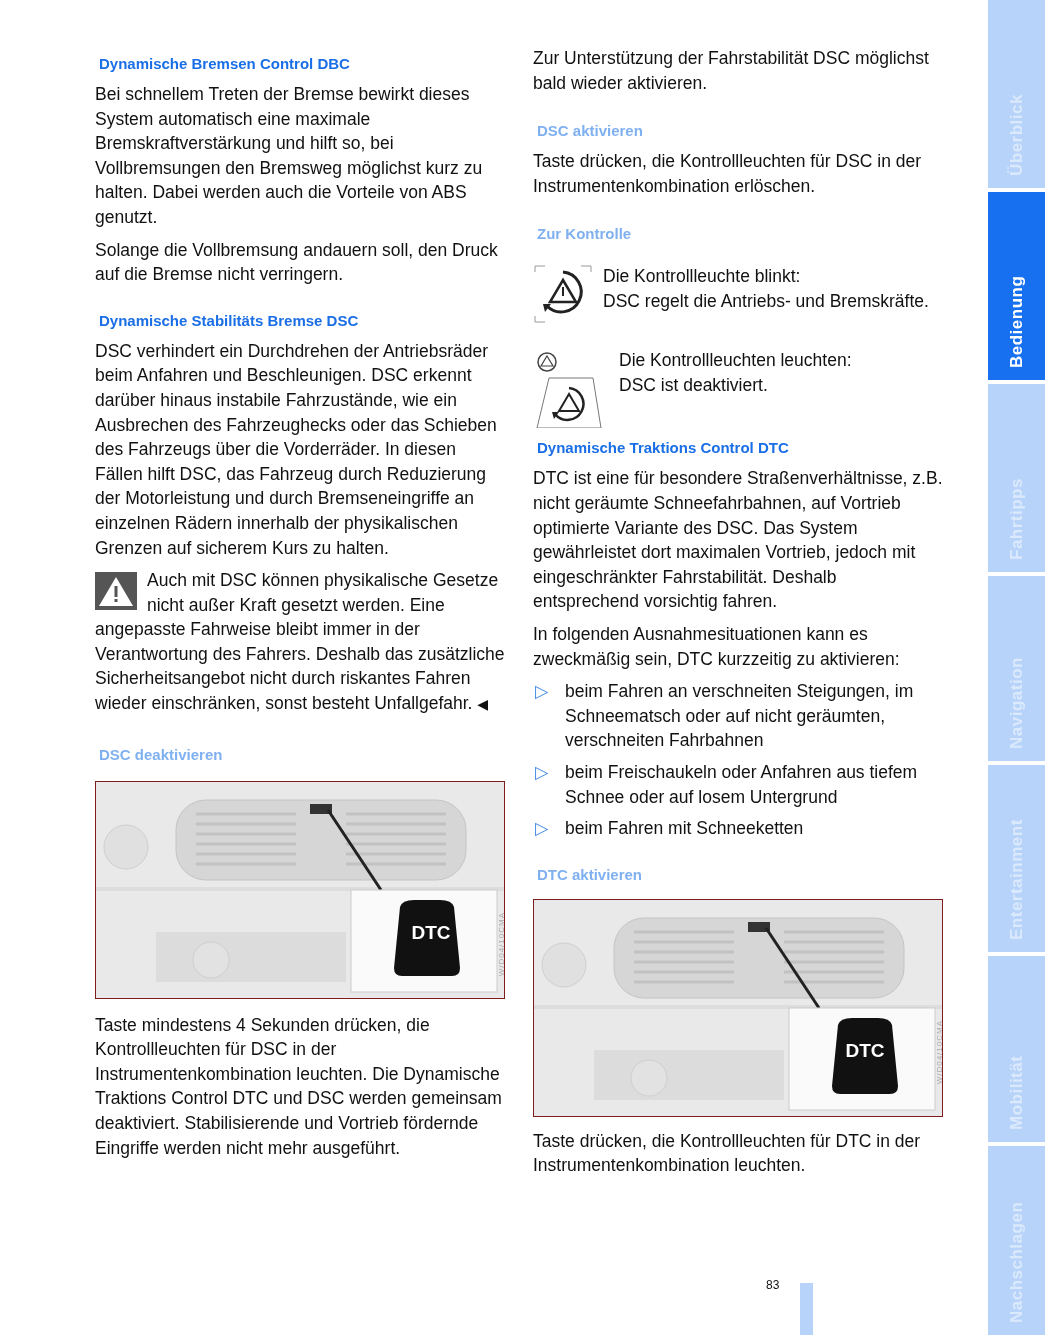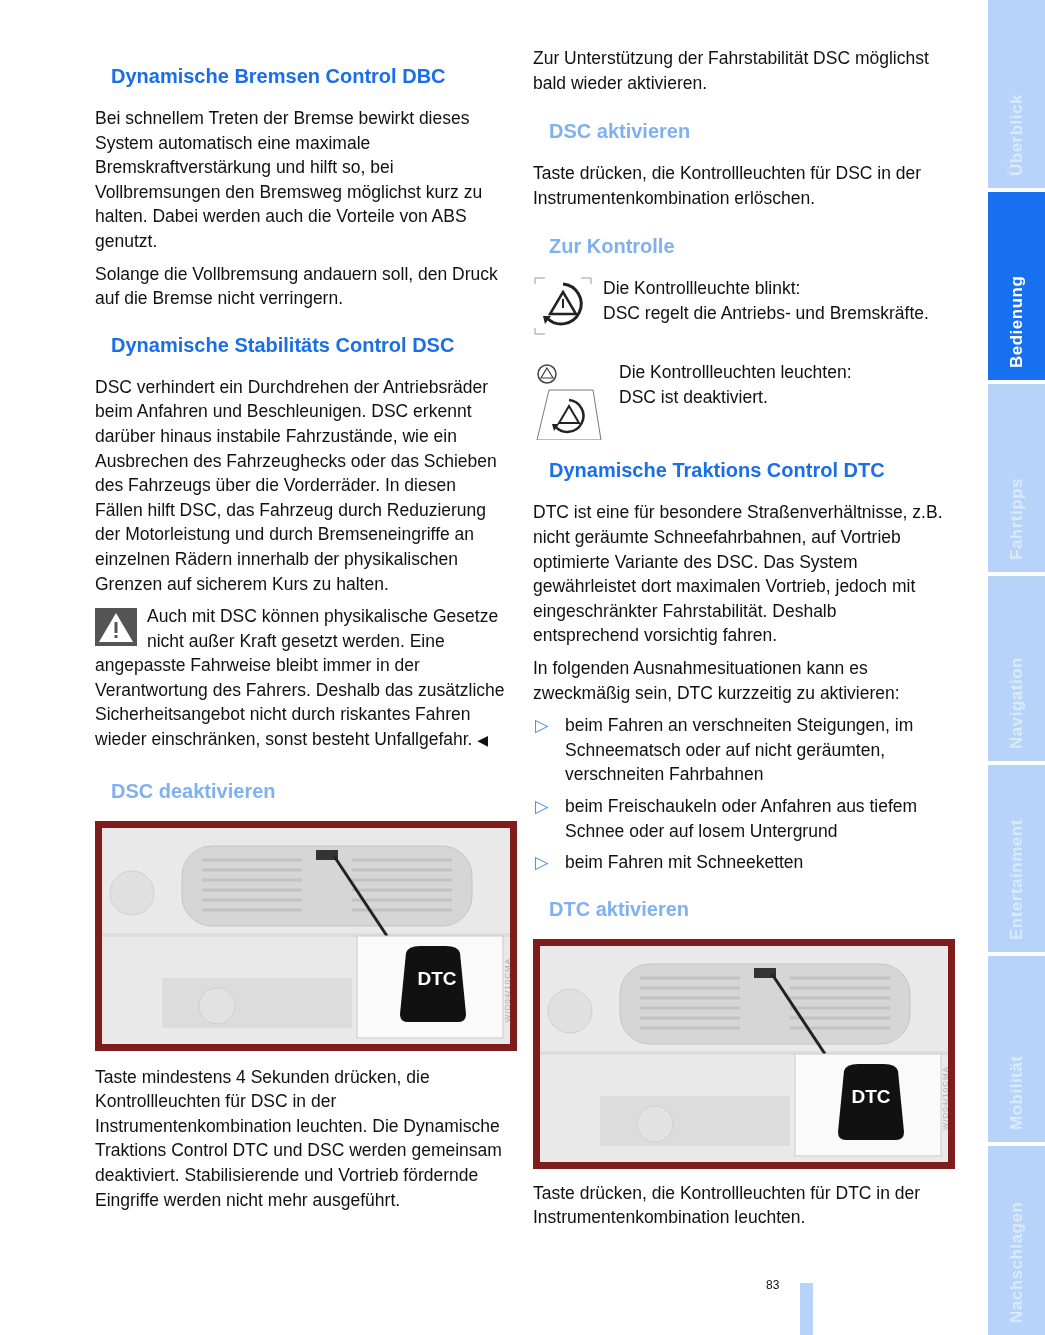--- a/index.html
+++ b/index.html
@@ -2,28 +2,28 @@
 <html><head>
 <meta charset="utf-8">
 <style>
   html, body { margin:0; padding:0; background:#fff; }
   body { width:1045px; height:1335px; position:relative; overflow:hidden;
          font-family:"Liberation Sans", sans-serif; color:#111; }
   .col { position:absolute; top:46px; width:412px; }
   .col-left { left:95px; }
   .col-right { left:533px; }
   p { margin:0 0 8px 0; font-size:17.5px; line-height:24.6px; }
-  h2 { margin:16px; font-size:20px; font-weight:bold; line-height:28px; }
+  h2 { margin:4px; font-size:15px; font-weight:bold; line-height:28px; }
   h2.main { color:#1a6ee6; }
   h2.sub { color:#7fb0f0; }
   .warn { position:relative; }
   .warn-icon { float:left; width:42px; height:38px; margin:4px 10px 0 0; background:#555; position:relative; }
   .warn-icon svg { position:absolute; left:0; top:0; }
   .end-mark { font-size:14px; }
-  .figure { position:relative; background:#4c1d95; overflow:hidden; border:7px solid #7f1d1d;text-decoration:underline; }
+  .figure { position:relative; background:#4c1d95; overflow:hidden; border:1px solid #7f1d1d;text-decoration:underline; }
   .fig-code { position:absolute; right:-2px; writing-mode:vertical-rl; transform:rotate(180deg);
               font-size:8px; color:#aaa; letter-spacing:1px; }
   .lamp-row { display:flex; gap:10px; }
   .lamp-icons { width:64px; flex:none; position:relative; }
   ul.bullets { list-style:none; margin:0 0 8px 0; padding:0; }
   ul.bullets li { position:relative; padding-left:32px; font-size:17.5px; line-height:24.6px; margin-bottom:7px; }
   ul.bullets li .tri { position:absolute; left:2px; top:0; color:#4a8ee8; }
   .sidebar { position:absolute; left:988px; top:0; width:57px; height:1335px; }
   .tab { position:absolute; left:0; width:57px; background:#b7d3f9; }
   .tab.active { background:#1770f0; }
@@ -38,21 +38,21 @@
 <body>
 
 <div class="col col-left">
   <section>
     <h2 class="main">Dynamische Bremsen Control DBC</h2>
     <p>Bei schnellem Treten der Bremse bewirkt dieses System automatisch eine maximale Bremskraftverstärkung und hilft so, bei Vollbremsungen den Bremsweg möglichst kurz zu halten. Dabei werden auch die Vorteile von ABS genutzt.</p>
     <p>Solange die Vollbremsung andauern soll, den Druck auf die Bremse nicht verringern.</p>
   </section>
 
   <section style="margin-top:20px;">
-    <h2 class="main">Dynamische Stabilitäts Control DSC</h2>
+    <h2 class="main">Dynamische Stabilitäts Bremse DSC</h2>
     <p>DSC verhindert ein Durchdrehen der Antriebsräder beim Anfahren und Beschleunigen. DSC erkennt darüber hinaus instabile Fahrzustände, wie ein Ausbrechen des Fahrzeughecks oder das Schieben des Fahrzeugs über die Vorderräder. In diesen Fällen hilft DSC, das Fahrzeug durch Reduzierung der Motorleistung und durch Bremseneingriffe an einzelnen Rädern innerhalb der physikalischen Grenzen auf sicherem Kurs zu halten.</p>
     <div class="warn">
       <div class="warn-icon">
         <svg width="42" height="38" viewBox="0 0 42 38">
           <polygon points="21,5 38,34 4,34" fill="#fff"></polygon>
           <rect x="19.5" y="14" width="3" height="11" fill="#555"></rect>
           <rect x="19.5" y="27" width="3" height="3" fill="#555"></rect>
         </svg>
       </div>
       <p style="text-indent:0;">

